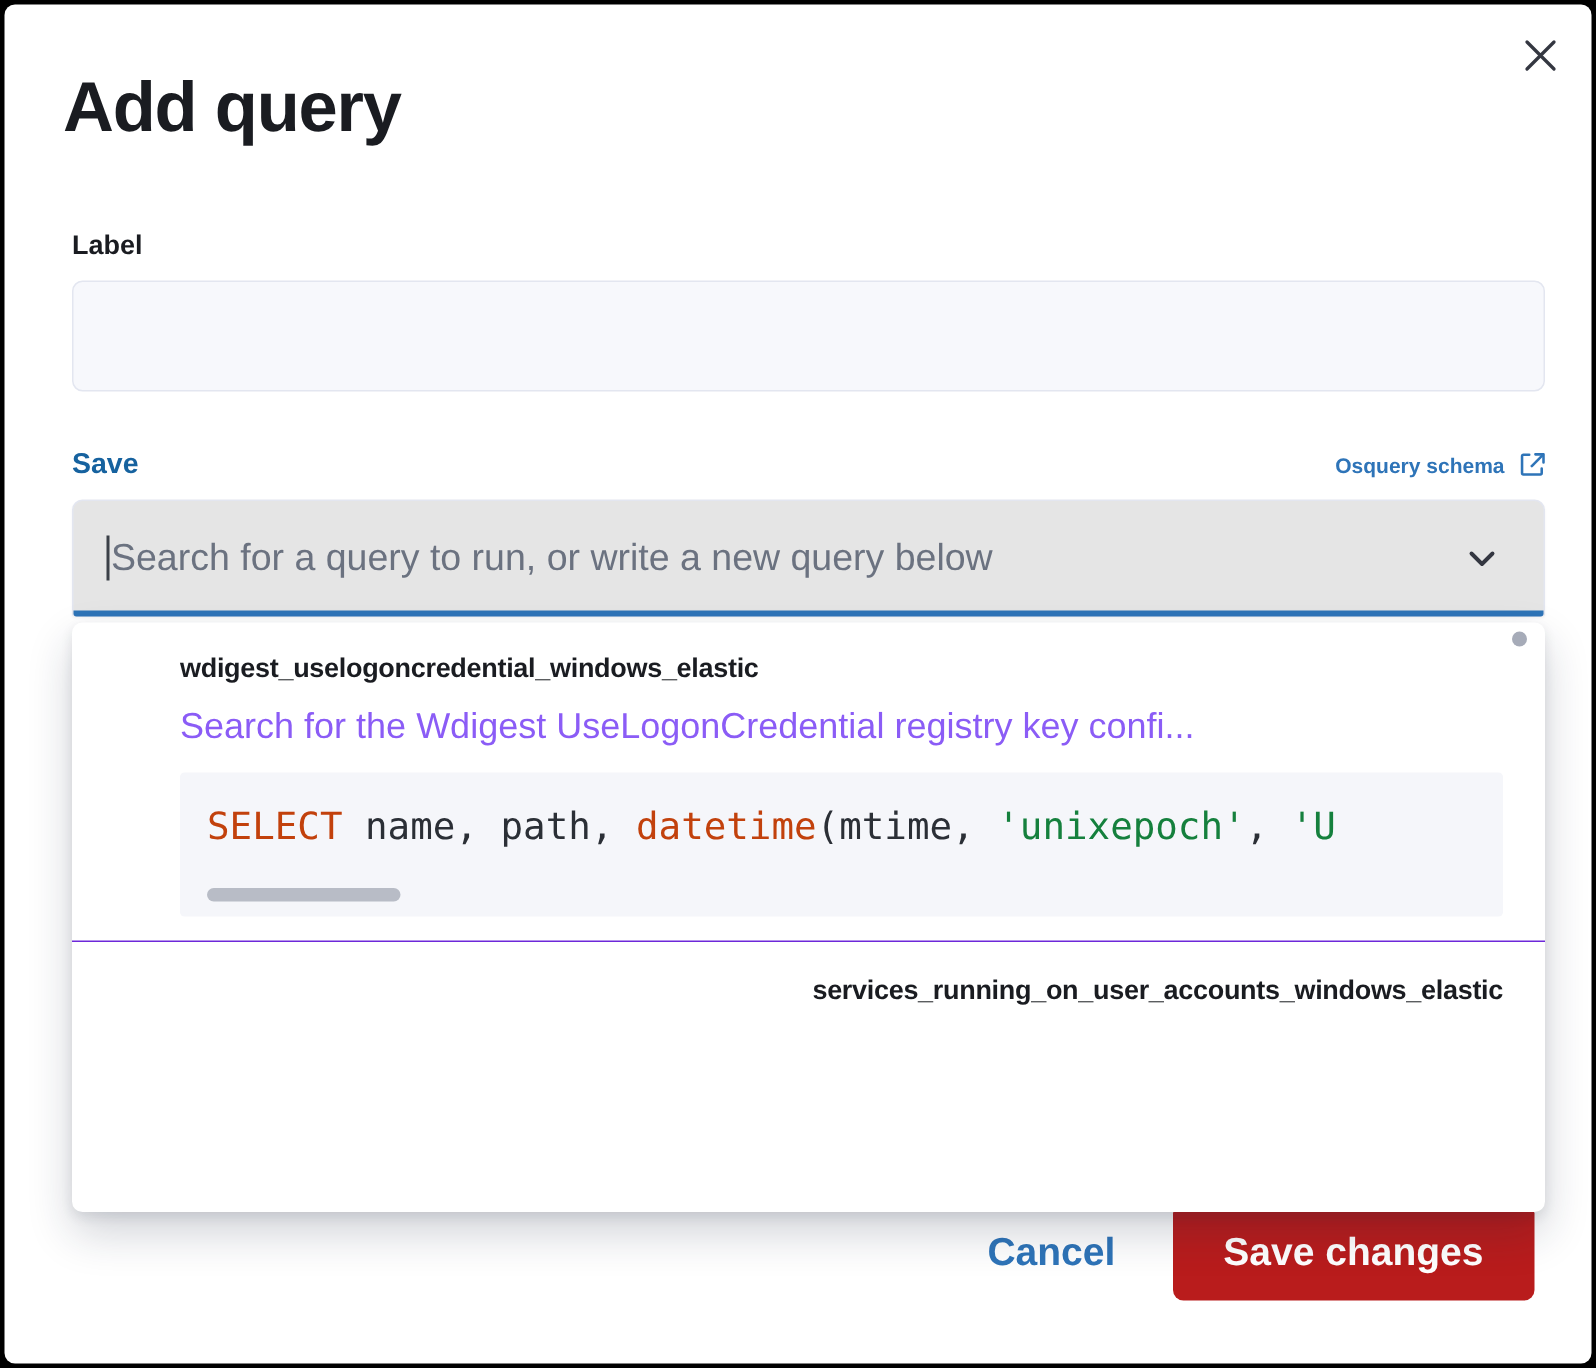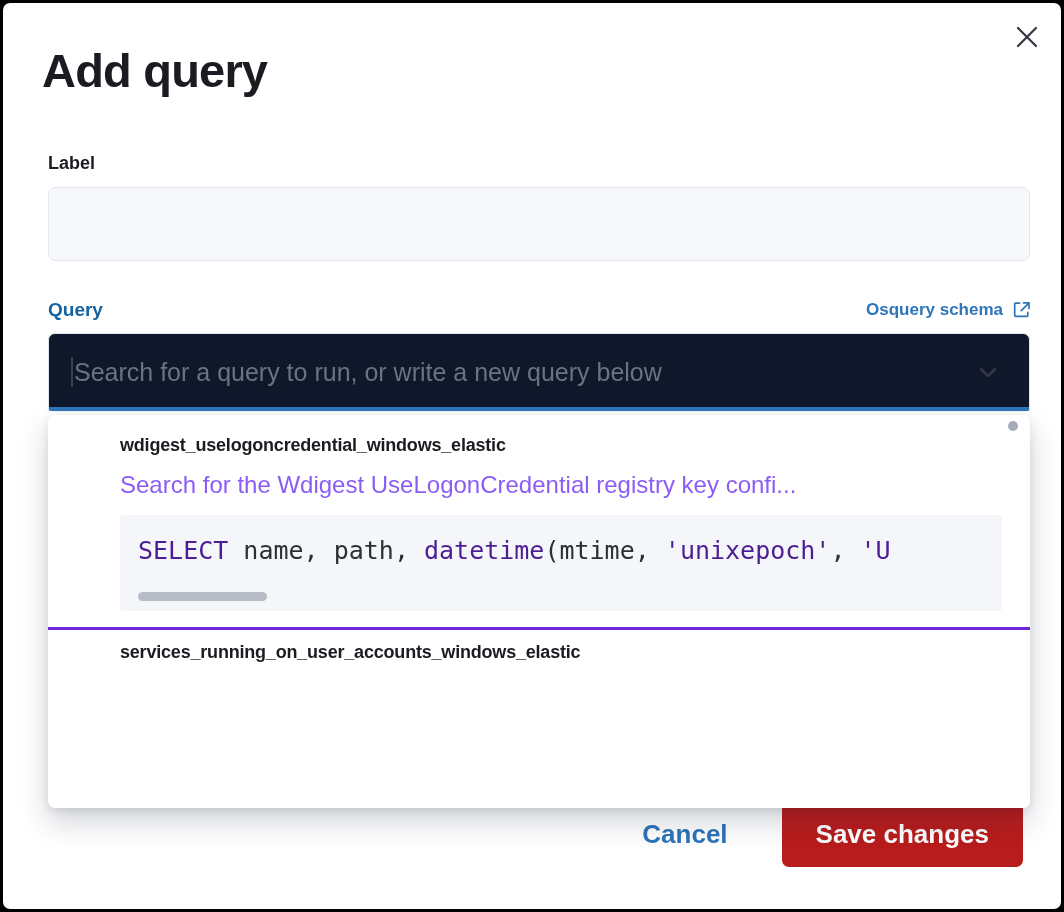--- a/index.html
+++ b/index.html
@@ -96,40 +96,40 @@
     margin-bottom: 12px;
   }
   .query-label {
     font-size: 19px;
     font-weight: 700;
     color: #16629f;
     cursor: pointer;
   }
   .schema-link {
     display: inline-flex;
-    align-items: flex-start;
+    align-items: center;
     gap: 9px;
-    font-size: 17px;
+    font-size: 14px;
     font-weight: 700;
     color: #2e74b8;
     text-decoration: none;
     cursor: pointer;
   }
   .schema-link svg { display:block; }
 
   
   .combo-wrap {
     position: relative;
     width: 982px;
   }
   .combo {
     position: relative;
     width: 982px;
     height: 78px;
-    background: #0f172a;
+    background: #e5e5e5;
     border: 1px solid #e3e6f0;
     border-radius: 7px 7px 2px 2px;
     display: flex;
     align-items: center;
     padding: 0 22px;
     box-shadow: 0 1px 2px rgba(30,40,60,0.05);
   }
   .combo::after {
     content: "";
     position: absolute;
@@ -178,21 +178,21 @@
   .dropdown-scroll {
     position: relative;
     height: 100%;
     overflow: hidden;
   }
 
   .opt {
     padding: 20px 28px 0 72px;
     position: relative;
   }
-  .opt + .opt { border-top: 3px solid #6d28d9; margin-top: 16px; padding-top: 12px; }
+  .opt + .opt { border-top: 1px solid #6d28d9; margin-top: 16px; padding-top: 22px; text-align: right; }
 
   .opt-title {
     font-size: 18px;
     font-weight: 700;
     color: #1a1c21;
     letter-spacing: -0.2px;
   }
   .opt-desc {
     margin-top: 15px;
     font-size: 24px;
@@ -209,22 +209,22 @@
     position: relative;
     overflow: hidden;
   }
   .code-line {
     font-family: "DejaVu Sans Mono", monospace;
     font-size: 25px;
     white-space: pre;
     color: #2b2f36;
     line-height: 1.15;
   }
-  .kw   { color: #4c1d95; }
-  .str  { color: #4c1d95; }
+  .kw   { color: #c2410c; }
+  .str  { color: #15803d; }
   .code-scrollbar {
     margin-top: 26px;
     width: 129px;
     height: 9px;
     background: #b8bcc6;
     border-radius: 5px;
   }
   .code-pad { height: 22px; }
 
   .dd-thumb {
@@ -237,21 +237,21 @@
     border-radius: 50%;
   }
 
   
   .footer {
     position: absolute;
     right: 38px;
     bottom: 42px;
     display: flex;
     align-items: center;
-    gap: 40px;
+    gap: 24px;
     z-index: 10;
   }
   .btn-cancel {
     background: none;
     border: none;
     font-family: "Liberation Sans", sans-serif;
     font-size: 26px;
     font-weight: 700;
     color: #2e74b8;
     cursor: pointer;
@@ -285,21 +285,21 @@
     </button>
 
     <div class="modal-title">Add query</div>
 
     <div class="body">
 
       <label class="field-label">Label</label>
       <input class="label-input" type="text" placeholder="" style="">
 
       <div class="query-row">
-        <span class="query-label">Query</span>
+        <span class="query-label">Save</span>
         <a class="schema-link" href="#">
           <span>Osquery schema</span>
           <span>
             <svg width="20" height="20" viewBox="0 0 20 20" fill="none">
               <path d="M7.5 3.2H3.6c-.5 0-.9.4-.9.9v11.3c0 .5.4.9.9.9h11.3c.5 0 .9-.4.9-.9V12.3" stroke="#2e74b8" stroke-width="1.7" stroke-linecap="round" stroke-linejoin="round"></path>
               <path d="M11.6 2.9h5.4v5.4" stroke="#2e74b8" stroke-width="1.7" stroke-linecap="round" stroke-linejoin="round"></path>
               <path d="M16.6 3.3L9.2 10.7" stroke="#2e74b8" stroke-width="1.7" stroke-linecap="round"></path>
             </svg>
           </span>
         </a>

